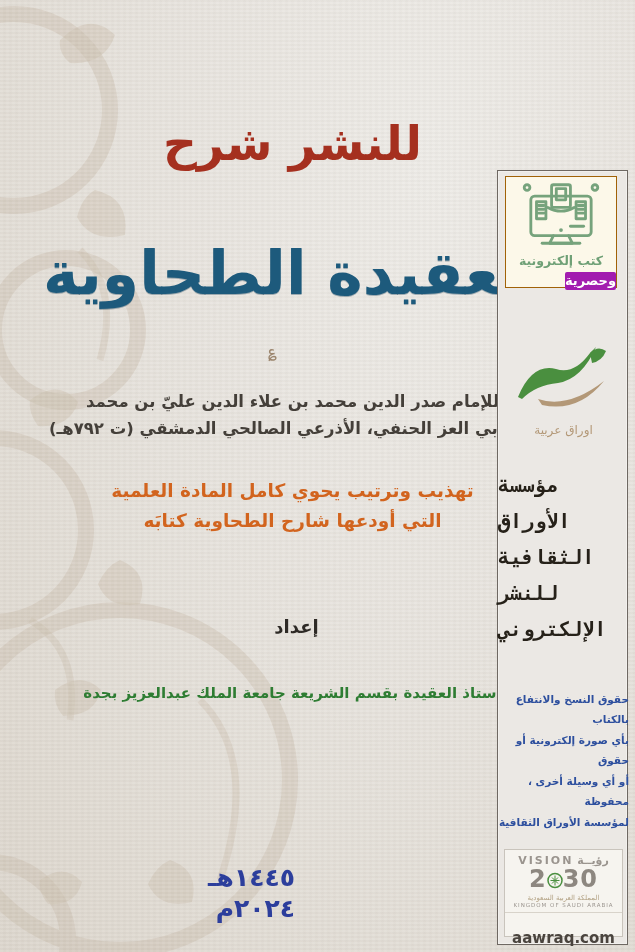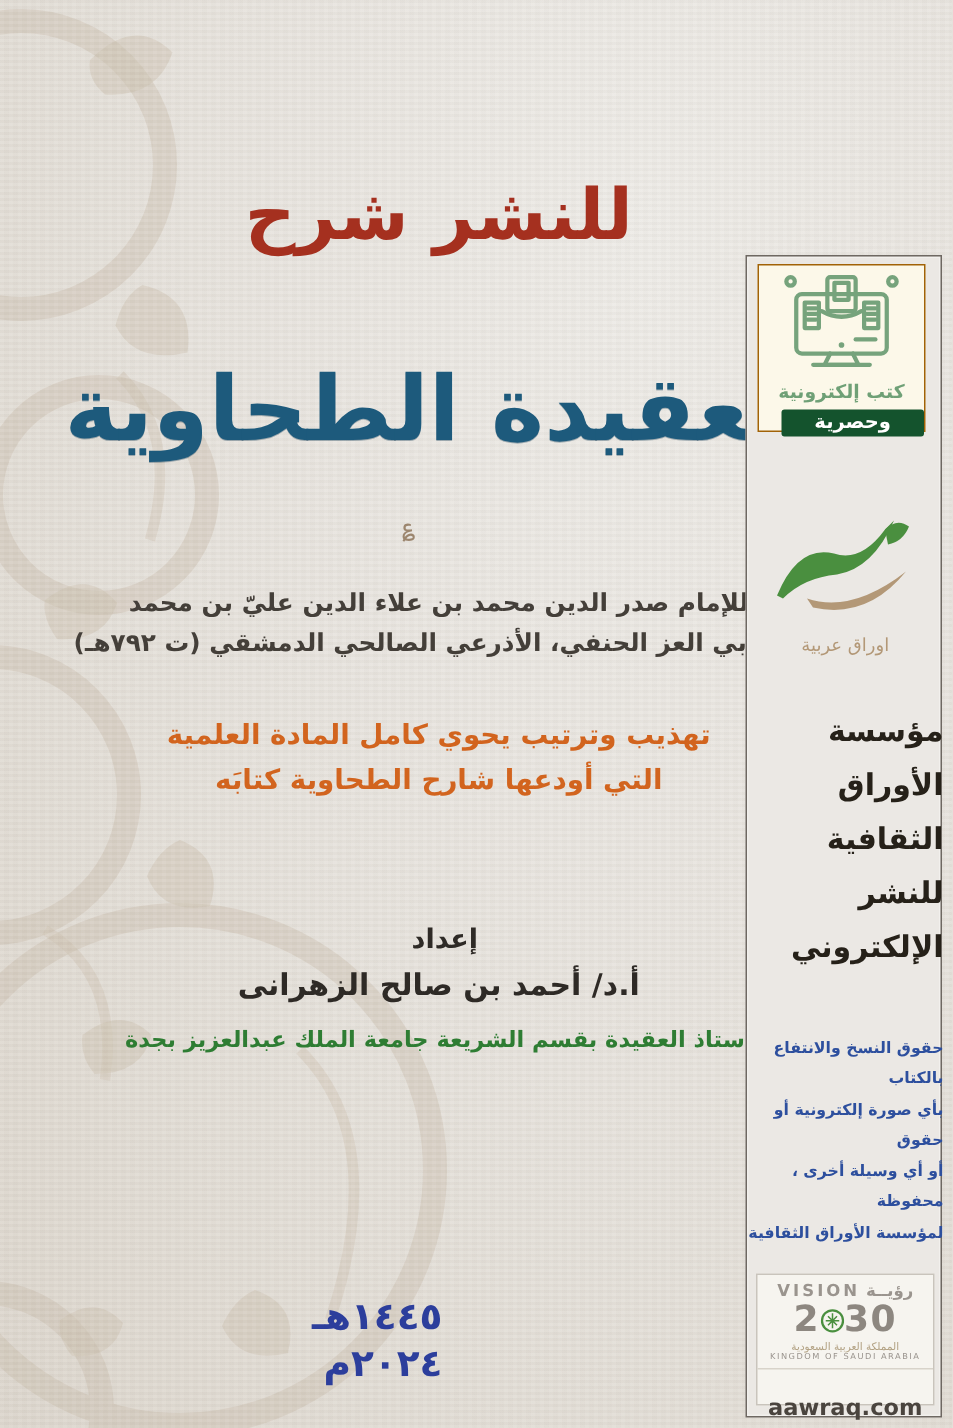--- a/index.html
+++ b/index.html
@@ -66,28 +66,28 @@
     box-shadow:0 0 0 1px rgba(255,255,255,.35) inset;
   }
   .ebook-card{
     position:absolute;left:7px;top:5px;width:112px;height:112px;
     background:#fcf8e9;border:1px solid #a16207;box-sizing:border-box;
     text-align:center;
   }
   .ebook-label{font-size:12.5px;font-weight:bold;color:#6fa076;margin-top:2px;}
   .ebook-badge-row{text-align:right;margin-top:2px;}
   .ebook-badge{
-    display:inline-block;background:#14532d;color:#ffffff;
-    font-size:13px;font-weight:bold;padding:1px 22px 2px;border-radius:2px;
+    display:inline-block;background:#a21caf;color:#ffffff;
+    font-size:13px;font-weight:bold;padding:1px 0 2px;border-radius:2px;
   }
   .awraq-logo{position:absolute;left:0;top:168px;width:131px;text-align:center;}
   .awraq-text{font-size:12px;color:#b39877;margin-top:2px;letter-spacing:1px;}
   .foundation{
-    position:absolute;left:0;top:298px;width:131px;text-align:right;
-    font-size:20px;font-weight:bold;color:#262119;line-height:1.8;
+    position:absolute;left:0;top:298px;width:131px;text-align:left;
+    font-size:20px;font-weight:bold;color:#262119;line-height:1.8;font-family:Liberation Mono, monospace;
   }
   .copyright{
     position:absolute;left:0;top:518px;width:131px;text-align:right;
     font-size:10.5px;font-weight:bold;color:#2d4f9e;line-height:1.95;
   }
   .vision-card{
     position:absolute;left:6px;top:678px;width:119px;height:88px;
     background:#f6f4ef;border:1px solid #c9c4bc;box-sizing:border-box;
     text-align:center;
   }
@@ -139,21 +139,20 @@
     <div>للإمام صدر الدين محمد بن علاء الدين عليّ بن محمد</div>
     <div>ابن أبي العز الحنفي، الأذرعي الصالحي الدمشقي (ت ٧٩٢هـ)</div>
   </div>
 
   <div class="subtitle">
     <div>تهذيب وترتيب يحوي كامل المادة العلمية</div>
     <div>التي أودعها شارح الطحاوية كتابَه</div>
   </div>
 
   <div class="prepared-label">إعداد</div>
-  <div class="preparer-name">أ.د/ أحمد بن صالح الزهرانى</div>
   <div class="preparer-title">أستاذ العقيدة بقسم الشريعة جامعة الملك عبدالعزيز  بجدة</div>
 
   <div class="dates">
     <div>١٤٤٥هـ</div>
     <div>٢٠٢٤م</div>
   </div>
 
   <div class="sidebar">
 
     <div class="ebook-card">

